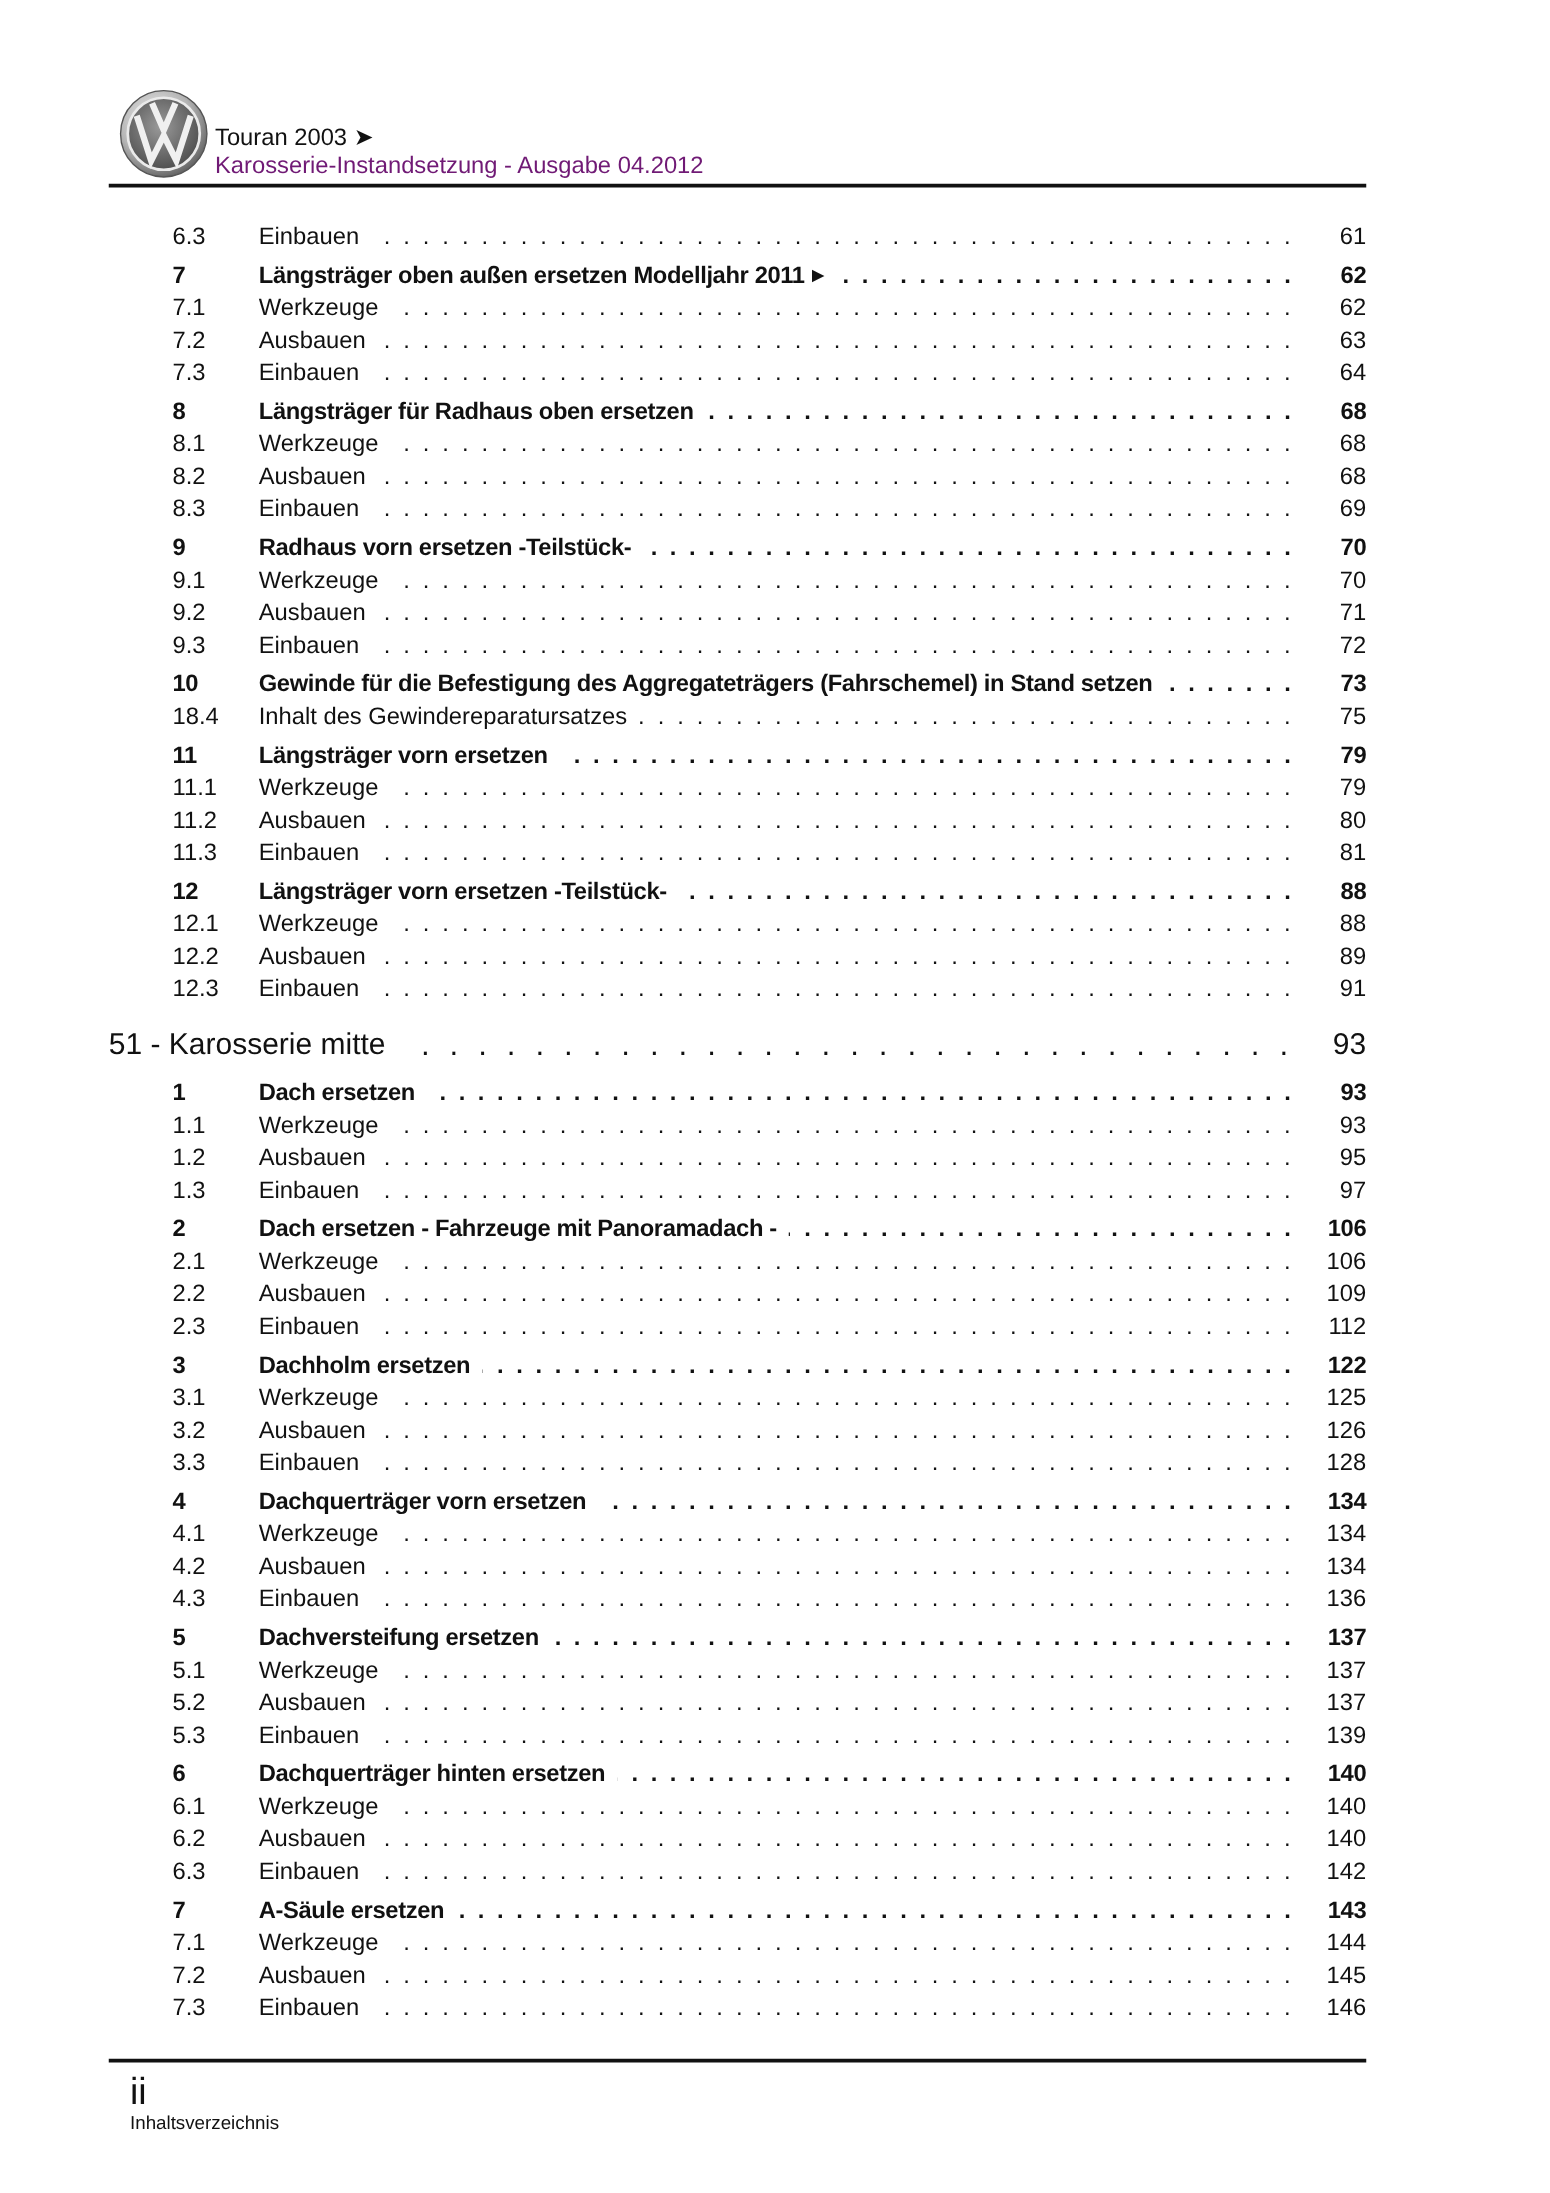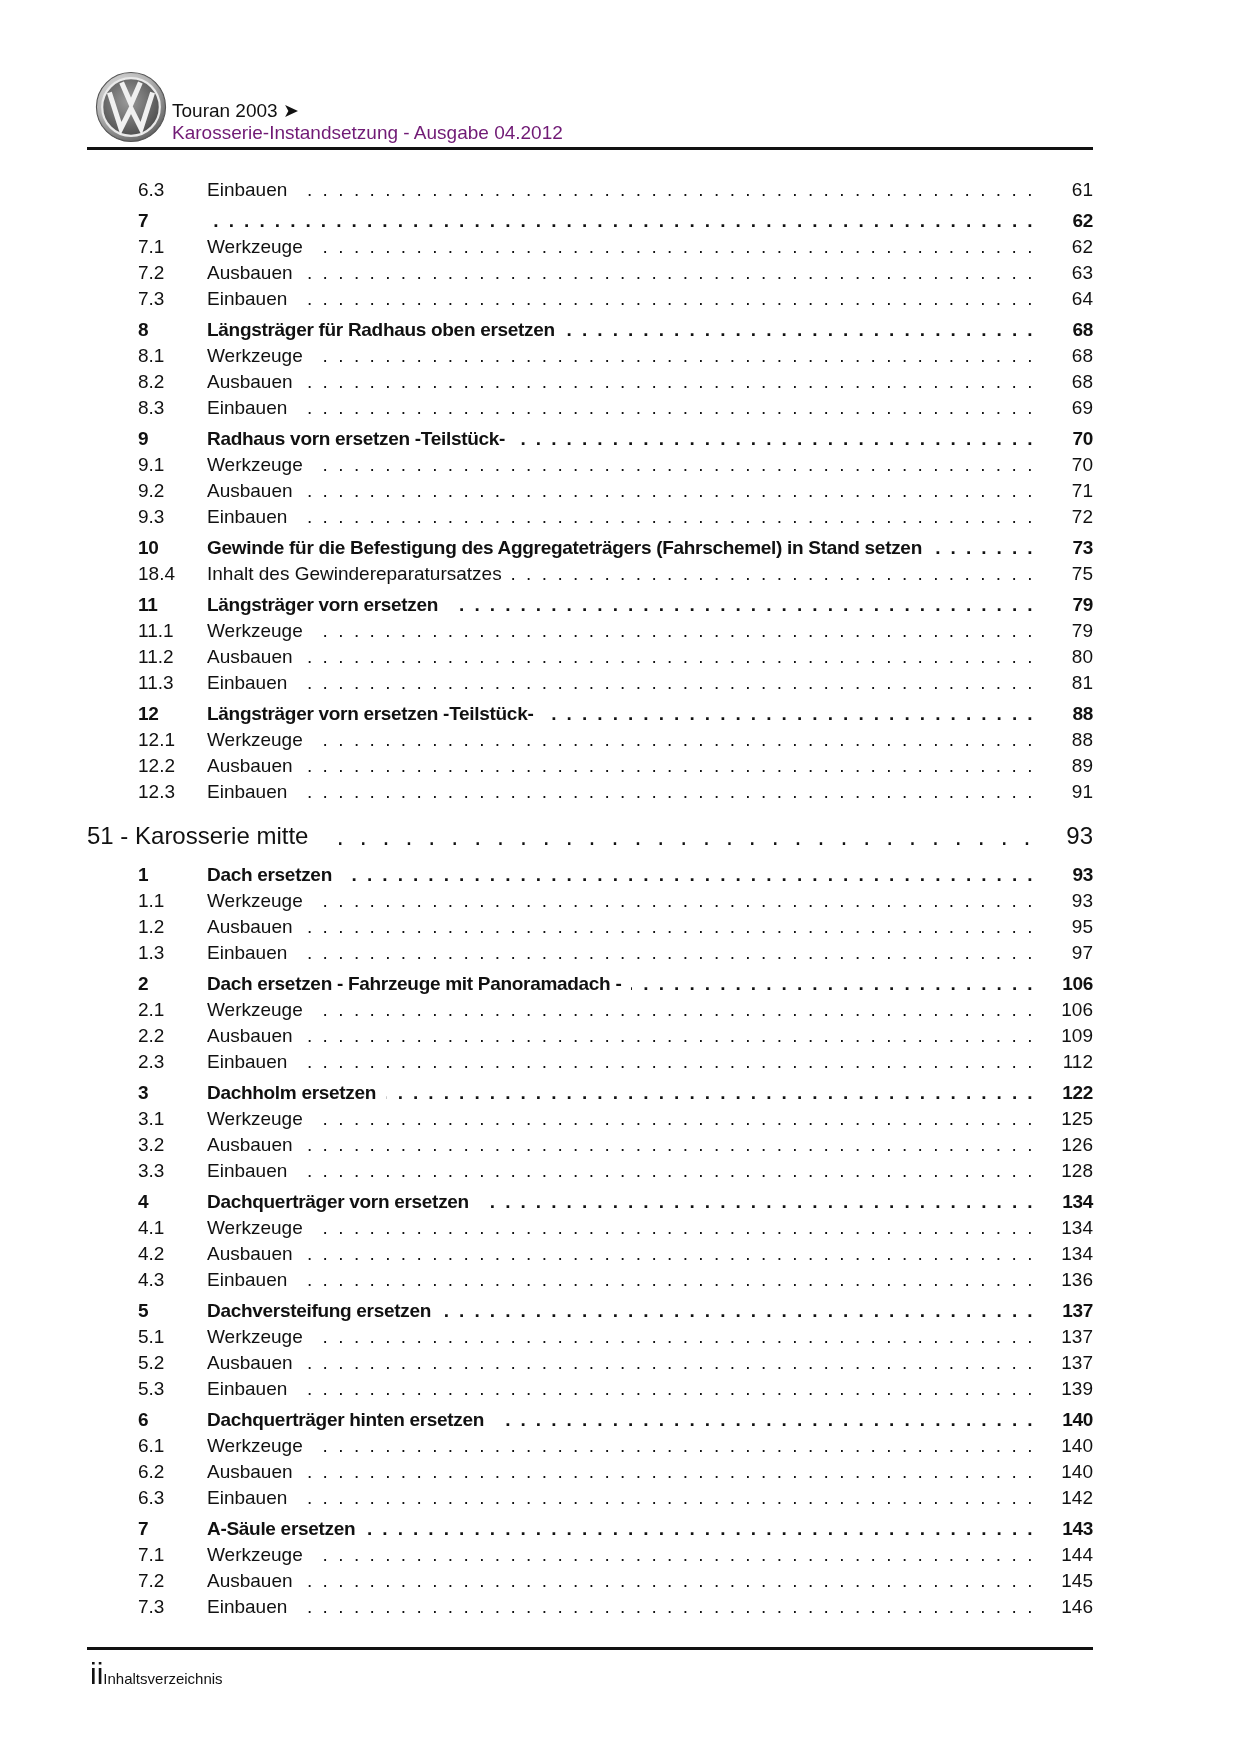--- a/index.html
+++ b/index.html
@@ -22,23 +22,23 @@
   .row.part .title { padding-right: 14px; }
   .dots { flex: 1 1 auto; overflow: hidden; white-space: nowrap; position: relative; height: 22px; }
   .dots::before { content: ". . . . . . . . . . . . . . . . . . . . . . . . . . . . . . . . . . . . . . . . . . . . . . . . . . . . . . . . . . . . . . . . . . . . . . . . . . . . . . . . . . . . . . . . . . . . . . . . . . . . . . . . . . . . . . . . . . . . . . . . . . . . . . . . . . . . . . . . . . . . . . . . . . . . . . . . . ";
     position: absolute; right: 0; bottom: 0; letter-spacing: 2.55px; font-weight: normal; }
   .row.chapter .dots::before { font-weight: bold; letter-spacing: 2.4px; }
   .row.part .dots { height: 28px; }
   .row.part .dots::before { font-size: 25px; letter-spacing: 4.5px; }
   .page { flex: 0 0 auto; width: 58px; text-align: right; white-space: nowrap; }
   .marker { font-size: 12px; margin-left: 6px; vertical-align: 2px; }
 
-  .footer { position: absolute; left: 90px; top: 1658px; display: flex; align-items: baseline; }
+  .footer { position: absolute; left: 90px; top: 1658px; display: flex; align-items: baseline; flex-direction: column; }
   .footer-num { font-size: 30px; line-height: 32px; color: #111; }
-  .footer-label { font-size: 15px; color: #111; }
+  .footer-label { font-size: 15px; margin-left: 14px; color: #111; }
 </style>
 </head>
 <body>
 
 <svg class="logo" viewBox="0 0 100 100">
   <defs>
     <radialGradient id="g1" cx="40%" cy="35%" r="70%">
       <stop offset="0%" stop-color="#f2f2f2"></stop>
       <stop offset="60%" stop-color="#b5b5b5"></stop>
       <stop offset="100%" stop-color="#5a5a5a"></stop>
@@ -59,20 +59,21 @@
 
 <div class="toc" id="toc">
     <div class="row sub">
       <span class="num">6.3</span>
       <span class="title"><span>Einbauen</span></span>
       <span class="dots"></span>
       <span class="page">61</span>
     </div>
     <div class="row chapter">
       <span class="num">7</span>
+      <span class="title"><span>Längsträger oben außen ersetzen Modelljahr 2011</span><span class="marker">▶</span></span>
       <span class="dots"></span>
       <span class="page">62</span>
     </div>
     <div class="row sub">
       <span class="num">7.1</span>
       <span class="title"><span>Werkzeuge</span></span>
       <span class="dots"></span>
       <span class="page">62</span>
     </div>
     <div class="row sub">

